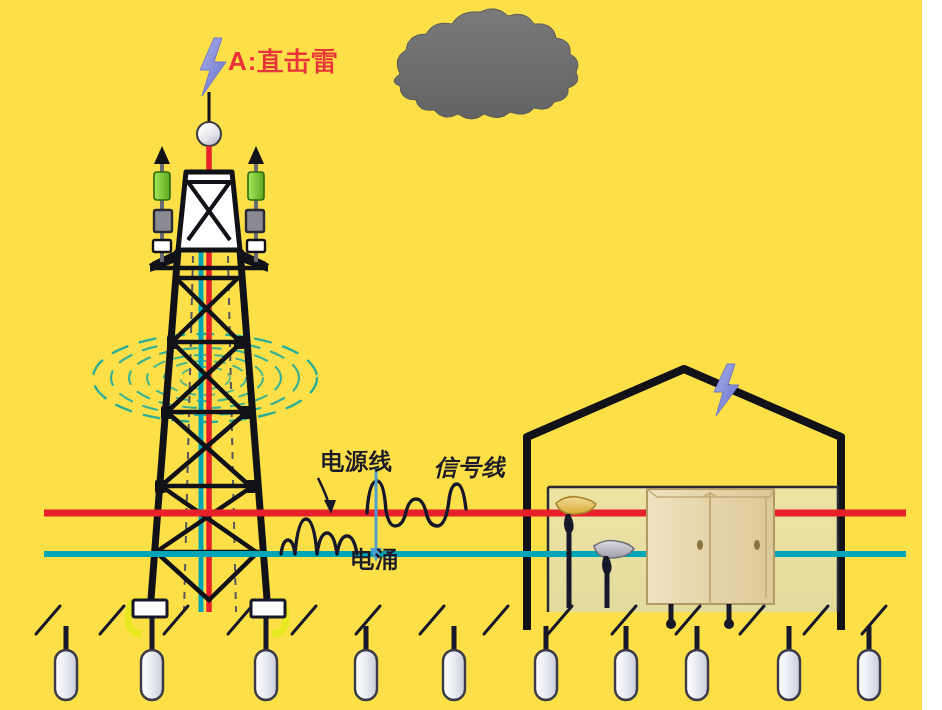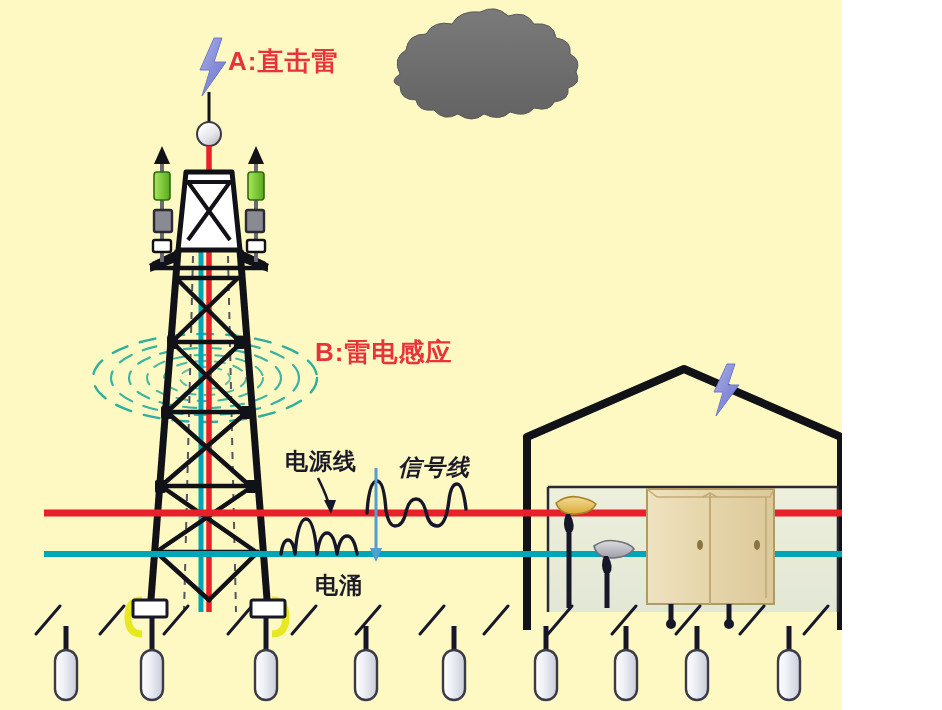--- a/index.html
+++ b/index.html
@@ -5,23 +5,23 @@
   html, body {
     margin: 0;
     padding: 0;
     background: #ffffff;
   }
   body {
     font-family: "Liberation Sans", sans-serif;
   }
   #stage {
     position: relative;
-    width: 842px;
+    width: 922px;
     height: 710px;
-    background: #fef9c3;
+    background: #fde047;
     overflow: hidden;
   }
   #diagram-svg {
     position: absolute;
     left: 0;
     top: 0;
     width: 942px;
     height: 710px;
     display: block;
   }
@@ -36,26 +36,27 @@
     color: #e8333a;
     font-size: 26px;
     font-weight: 700;
     letter-spacing: 1px;
   }
   .lbl-dark {
     color: #1a1a28;
     font-size: 23px;
     font-weight: 700;
     letter-spacing: 1px;
+    margin-left: 36px;
   }
   #label-direct-strike { left: 228px; top: 48px; }
   #label-induction    { left: 315px; top: 339px; }
   #label-power-line   { left: 285px; top: 450px; }
   #label-signal-line  { left: 398px; top: 456px; font-style: italic; }
-  #label-surge        { left: 315px; top: 574px; }
+  #label-surge        { left: 315px; top: 548px; }
 </style>
 </head>
 <body>
 
 <div id="stage">
 
   <svg id="diagram-svg" viewBox="0 0 942 710">
     <defs>
       <linearGradient id="gradCloud" x1="0" y1="0" x2="0" y2="1">
         <stop offset="0%" stop-color="#7a7a7a"></stop>
@@ -349,21 +350,20 @@
       <g>
         <line x1="869" y1="626" x2="869" y2="652" stroke="#17172a" stroke-width="5"></line>
         <rect x="858" y="650" width="22" height="50" rx="11" fill="url(#gradRod)" stroke="#3a3a48" stroke-width="2.4"></rect>
       </g>
     </g>
 
   </svg>
 
   <div class="lbl lbl-red" id="label-direct-strike">A:直击雷</div>
 
-  <div class="lbl lbl-red" id="label-induction">B:雷电感应</div>
 
   <div class="lbl lbl-dark" id="label-power-line">电源线</div>
 
   <div class="lbl lbl-dark" id="label-signal-line">信号线</div>
 
   <div class="lbl lbl-dark" id="label-surge">电涌</div>
 
 </div>
 
 </body></html>

